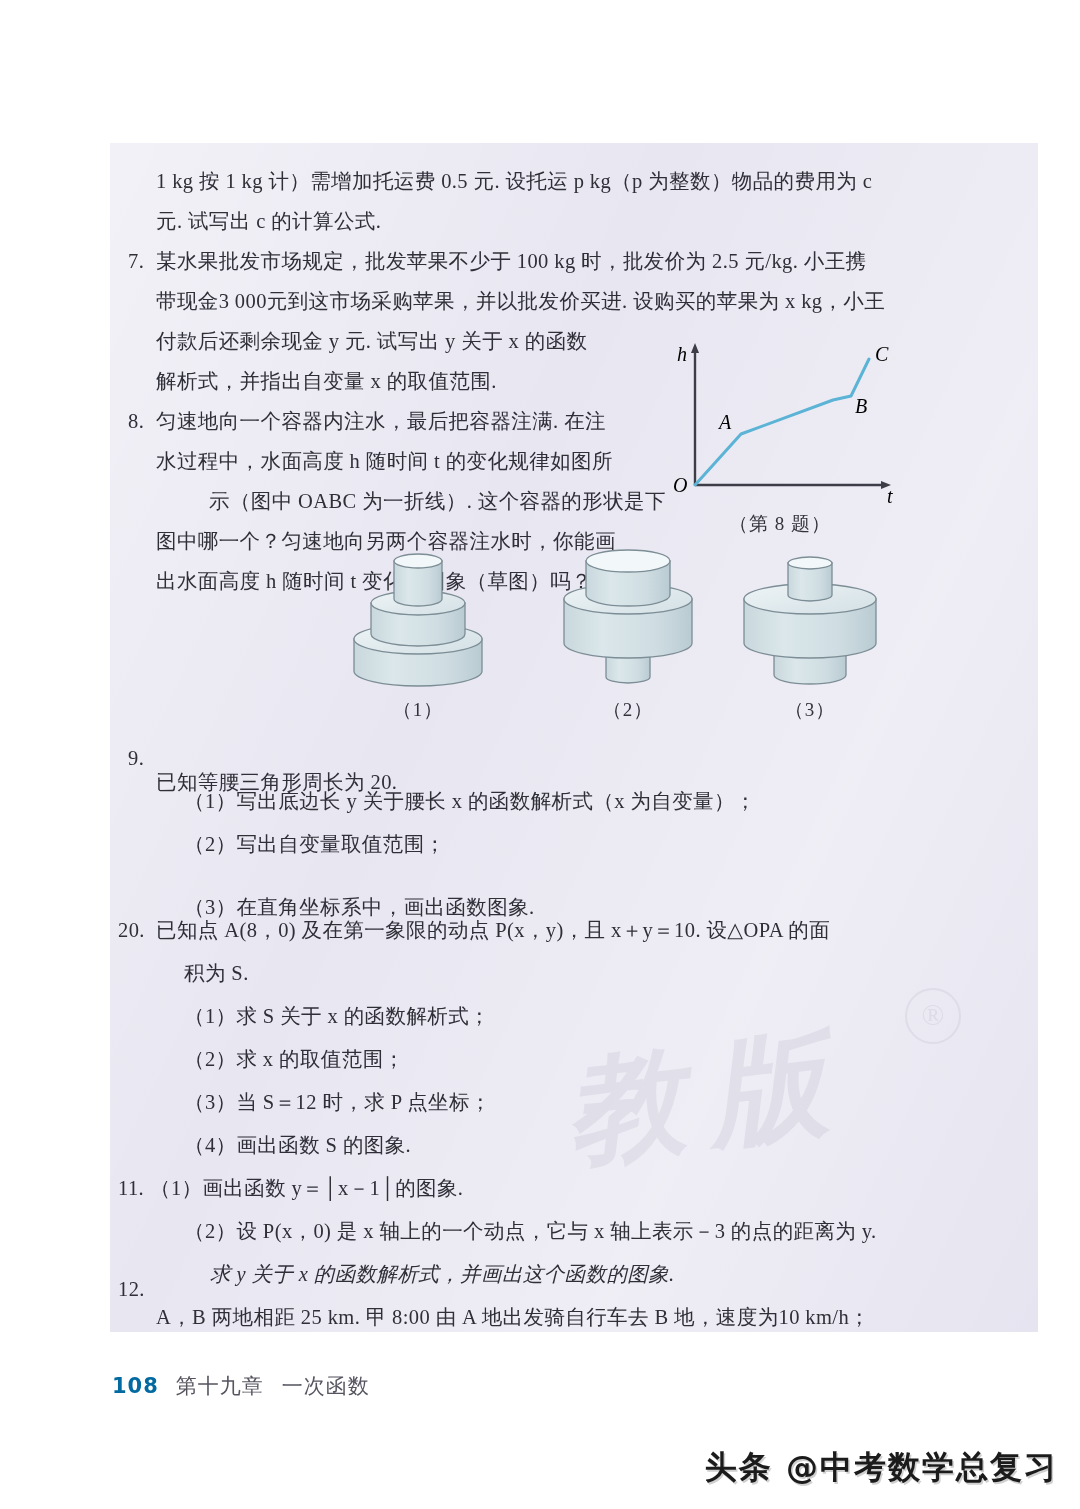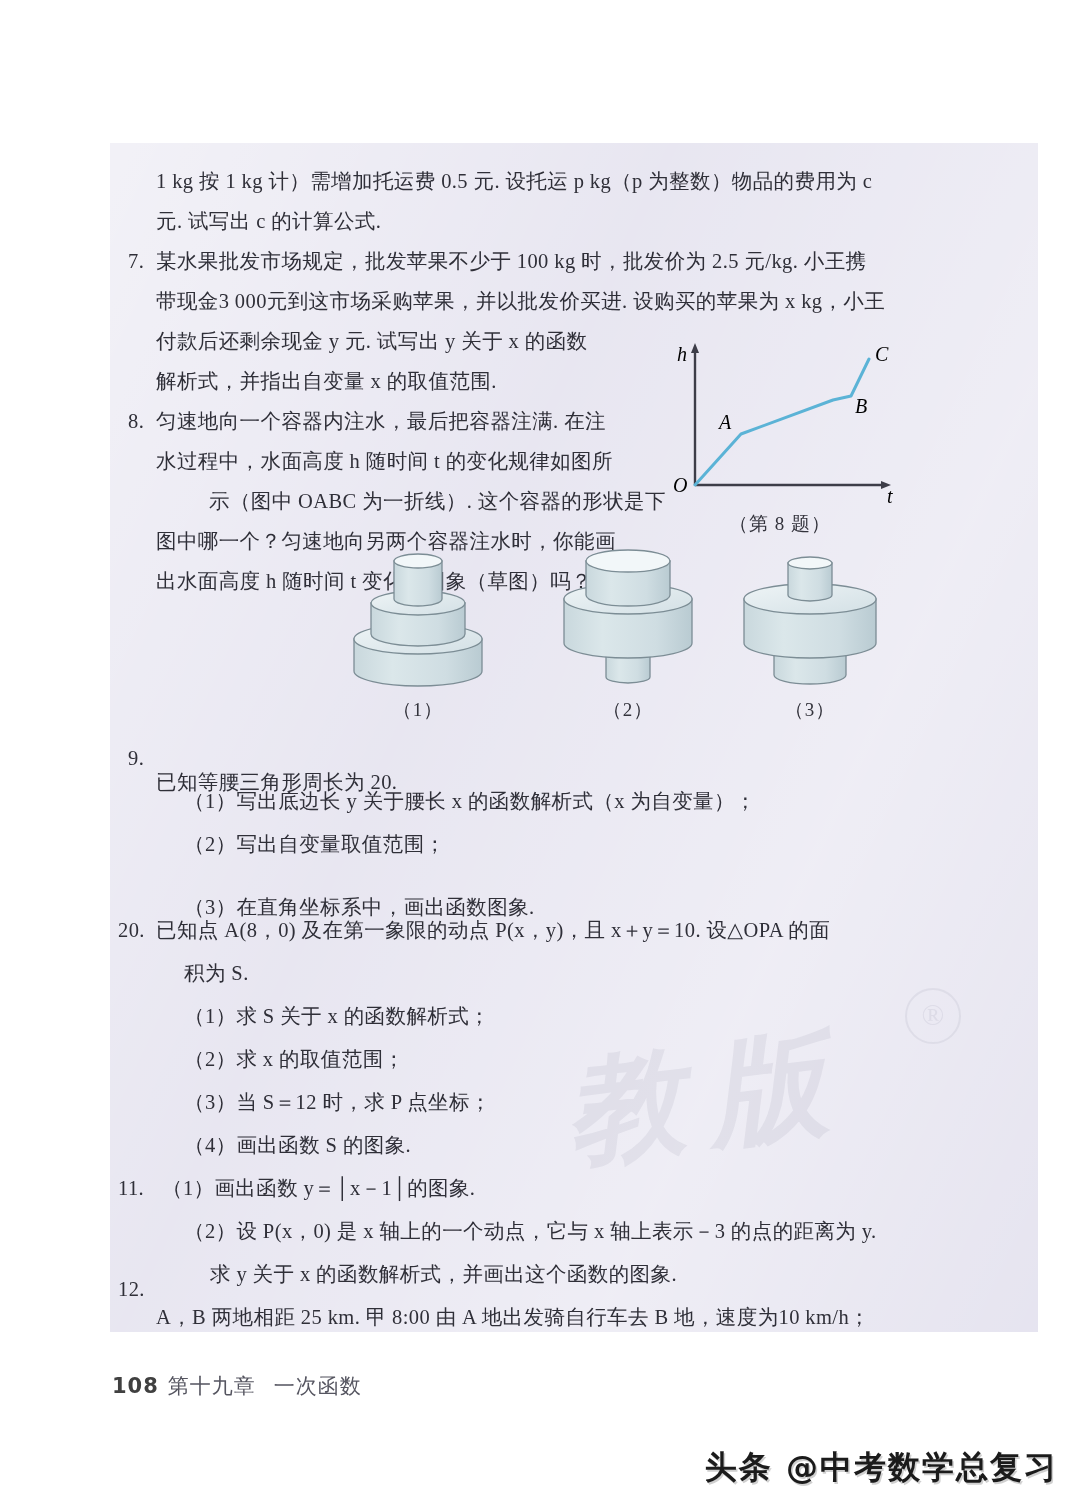--- a/index.html
+++ b/index.html
@@ -139,22 +139,22 @@
     left: 112px;
     top: 1372px;
     font-size: 21px;
     color: #555560;
     font-family: "DejaVu Sans", "Liberation Sans", sans-serif;
     letter-spacing: 1px;
     white-space: nowrap;
   }
   #footer .pg {
     font-weight: 600;
-    color: #404040;
-    margin-right: 9px;
+    color: #0369a1;
+    margin-right: 17px;
   }
   #footer .chapter { margin-right: 18px; }
 
   
   #brand {
     position: absolute;
     right: 22px;
     top: 1446px;
     font-size: 32px;
     font-weight: 700;
@@ -201,23 +201,23 @@
 
     <div class="line num" style="left:8px; top:777px;">20.</div>
     <div class="line" style="left:46px; top:777px;">已知点 A(8，0) 及在第一象限的动点 P(x，y)，且 x＋y＝10. 设△OPA 的面</div>
     <div class="line" style="left:74px; top:820px;">积为 S.</div>
     <div class="line" style="left:74px; top:863px;">（1）求 S 关于 x 的函数解析式；</div>
     <div class="line" style="left:74px; top:906px;">（2）求 x 的取值范围；</div>
     <div class="line" style="left:74px; top:949px;">（3）当 S＝12 时，求 P 点坐标；</div>
     <div class="line" style="left:74px; top:992px;">（4）画出函数 S 的图象.</div>
 
     <div class="line num" style="left:8px; top:1035px;">11.</div>
-    <div class="line" style="left:52px; top:1035px;font-family:Liberation Serif, serif;">（1）画出函数 y＝│x－1│的图象.</div>
+    <div class="line" style="left:40px; top:1035px;font-family:Liberation Serif, serif;">（1）画出函数 y＝│x－1│的图象.</div>
     <div class="line" style="left:74px; top:1078px;">（2）设 P(x，0) 是 x 轴上的一个动点，它与 x 轴上表示－3 的点的距离为 y.</div>
-    <div class="line" style="left:100px; top:1121px;">求 y 关于 x 的函数解析式，并画出这个函数的图象.</div>
+    <div class="line" style="left:100px; top:1121px;font-style:italic;">求 y 关于 x 的函数解析式，并画出这个函数的图象.</div>
 
     <div class="line num" style="left:8px; top:1136px;">12.</div>
     <div class="line" style="left:46px; top:1164px;text-align:right;">A，B 两地相距 25 km. 甲 8:00 由 A 地出发骑自行车去 B 地，速度为10 km/h；</div>
 
   </div>
 
   <div id="fig8">
     <svg width="250" height="175" viewBox="0 0 250 175">
 
       <line x1="40" y1="152" x2="40" y2="18" stroke="#3d3d48" stroke-width="2.4"></line>

